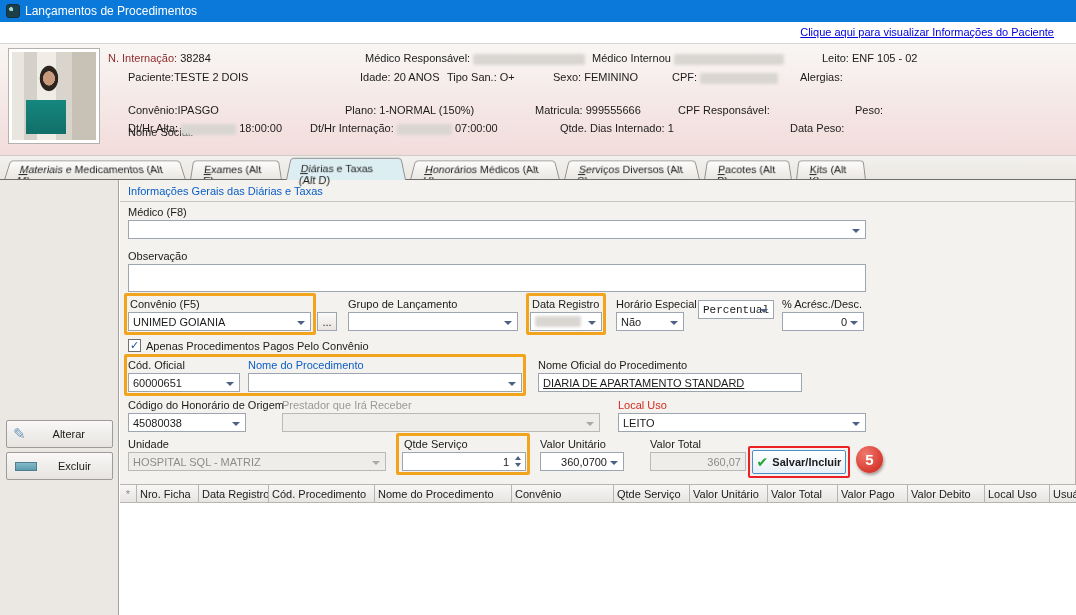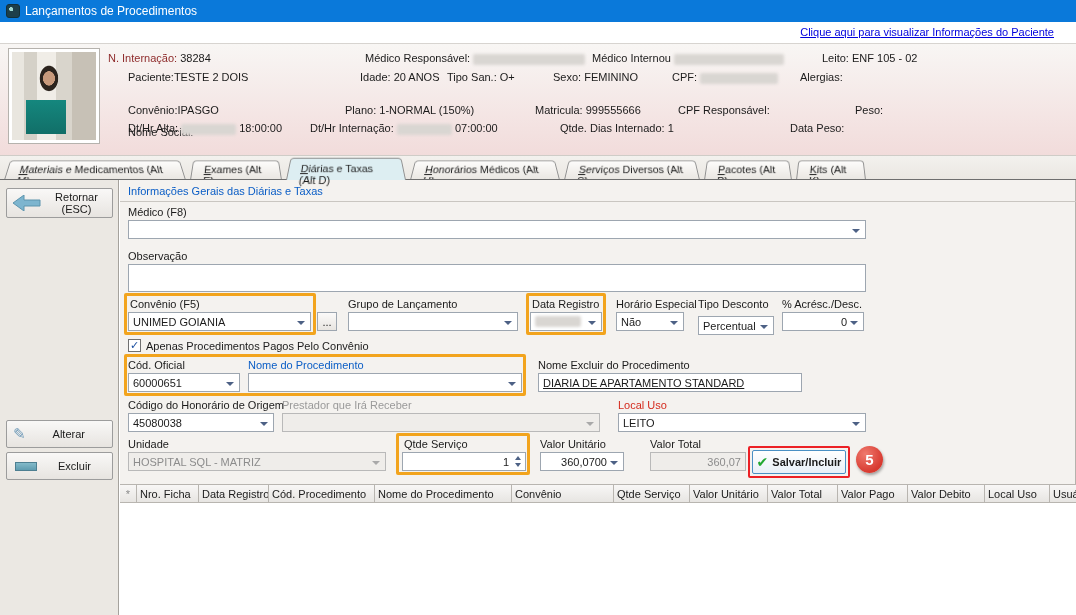--- a/index.html
+++ b/index.html
@@ -153,26 +153,20 @@
     <div class="tab" style="left:190px;width:92px;"><span class="tab-label">Exames (Alt E)</span></div>
     <div class="tab active" style="left:286px;width:120px;"><span class="tab-label">Diárias e Taxas (Alt D)</span></div>
     <div class="tab" style="left:410px;width:150px;"><span class="tab-label">Honorários Médicos (Alt H)</span></div>
     <div class="tab" style="left:564px;width:136px;"><span class="tab-label">Serviços Diversos (Alt S)</span></div>
     <div class="tab" style="left:704px;width:88px;"><span class="tab-label">Pacotes (Alt P)</span></div>
     <div class="tab" style="left:796px;width:70px;"><span class="tab-label">Kits (Alt K)</span></div>
   </div>
   <div id="tabline" class="abs"></div>
 
   <div id="sidebar" class="abs">
-    <div class="sbtn" id="btn-retornar">
-      <svg id="retornar-arrow" width="28" height="16" viewBox="0 0 28 16">
-          <polygon points="0,8 11,0 11,5 27,5 27,11 11,11 11,16" fill="#7db5cf" stroke="#5d94ad" stroke-width="1"></polygon>
-        </svg>
-      <span class="cap">Retornar (ESC)</span>
-    </div>
     <div class="sbtn" id="btn-alterar">
       <span id="pencil-icon">✎</span>
       <span class="cap">Alterar</span>
     </div>
     <div class="sbtn" id="btn-excluir">
       <span id="eraser-icon"></span>
       <span class="cap">Excluir</span>
     </div>
   </div>
 
@@ -204,21 +198,21 @@
     <div class="combo" style="left:410px;top:132px;width:72px;">
         <span class="redacted" style="width:46px;height:11px;"></span>
         <span class="arr"></span>
       </div>
     <span class="flabel" style="left:496px;top:118px;">Horário Especial</span>
     <div class="combo" style="left:496px;top:132px;width:68px;">
         <span>Não</span>
         <span class="arr"></span>
       </div>
     <span class="flabel" style="left:578px;top:118px;">Tipo Desconto</span>
-    <div class="combo" style="left:578px;top:136px;width:76px;">
+    <div class="combo" style="left:578px;top:120px;width:76px;font-family:Liberation Mono, monospace;">
         <span>Percentual</span>
         <span class="arr"></span>
       </div>
     <span class="flabel" style="left:662px;top:118px;">% Acrésc./Desc.</span>
     <div class="combo num" style="left:662px;top:132px;width:82px;">
         <span>0</span>
         <span class="arr"></span>
       </div>
 
     <div id="chk"><span>✓</span></div>
@@ -226,27 +220,27 @@
 
     <span class="flabel" style="left:8px;top:179px;">Cód. Oficial</span>
     <div class="combo" style="left:8px;top:193px;width:112px;">
         <span>60000651</span>
         <span class="arr"></span>
       </div>
     <span class="flabel blue" style="left:128px;top:179px;">Nome do Procedimento</span>
     <div class="combo" style="left:128px;top:193px;width:274px;">
         <span class="arr"></span>
       </div>
-    <span class="flabel" style="left:418px;top:179px;">Nome Excluir do Procedimento</span>
+    <span class="flabel" style="left:418px;top:179px;">Nome Oficial do Procedimento</span>
     <div class="tinput" style="left:418px;top:193px;width:264px;text-decoration:underline;">
         <span>DIARIA DE APARTAMENTO STANDARD</span>
       </div>
 
     <span class="flabel" style="left:8px;top:219px;">Código do Honorário de Origem</span>
-    <div class="combo" style="left:8px;top:233px;width:146px;text-align:right;">
+    <div class="combo" style="left:8px;top:233px;width:118px;text-align:right;">
         <span>45080038</span>
         <span class="arr"></span>
       </div>
     <span class="flabel gray" style="left:162px;top:219px;">Prestador que Irá Receber</span>
     <div class="combo disabled" style="left:162px;top:233px;width:318px;">
         <span class="arr"></span>
       </div>
     <span class="flabel red" style="left:498px;top:219px;">Local Uso</span>
     <div class="combo" style="left:498px;top:233px;width:248px;">
         <span>LEITO</span>

